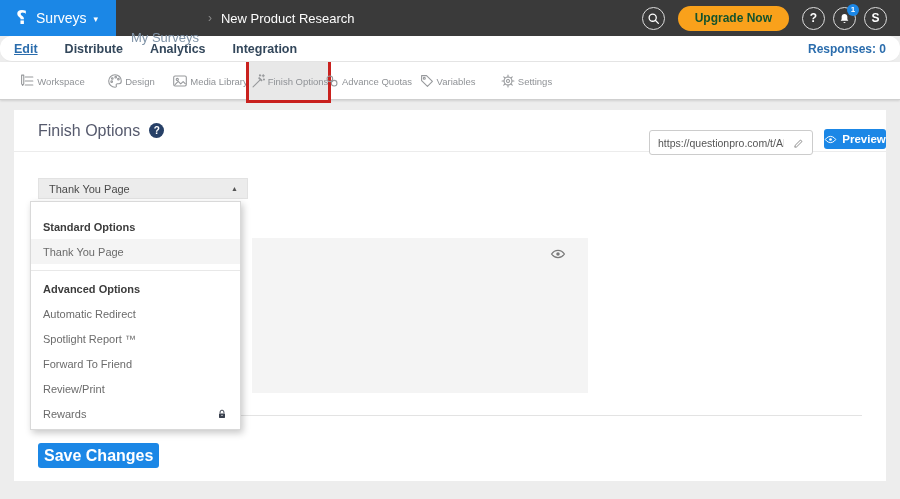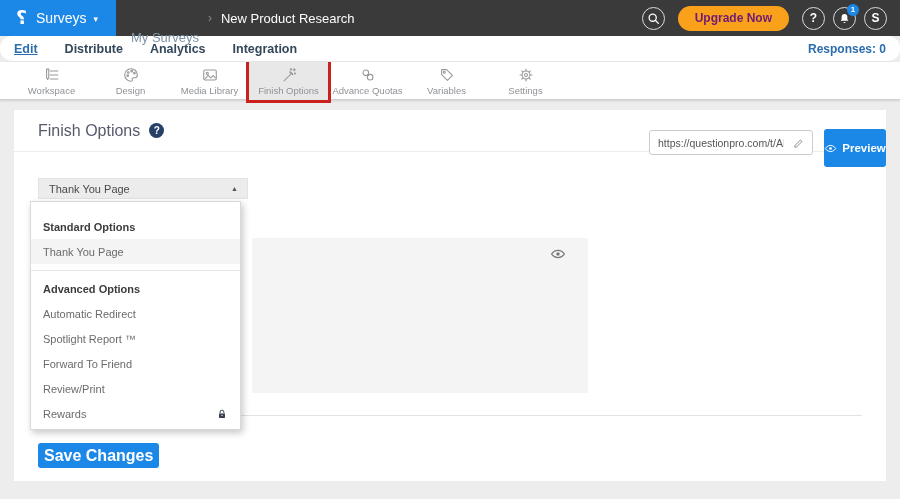--- a/index.html
+++ b/index.html
@@ -11,42 +11,42 @@
   .logo-box { position:absolute; left:0; top:0; width:116px; height:36px; background:#1b87e6; display:flex; align-items:center; padding-left:16px; color:#fff; cursor:pointer; }
   .logo-glyph { font-family:"DejaVu Sans",sans-serif; font-size:19px; font-weight:bold; margin-right:9px; transform:translateY(-1px); }
   .product-label { font-size:14px; }
   .logo-caret { font-size:9px; margin-left:7px; transform:translateY(1px); }
   .breadcrumb { position:absolute; left:131px; top:0; height:36px; display:flex; align-items:center; gap:9px; font-size:13px; }
   .bc-parent { color:#7f93a7; cursor:pointer;margin-top:39px; }
   .bc-sep { color:#8a8a8a; font-size:12px; }
   .bc-current { color:#fdfdfd; }
   .topbar-right { position:absolute; right:13px; top:0; height:36px; display:flex; align-items:center; gap:8px; }
   .circle-btn { width:23px; height:23px; border:1.5px solid #dcdcdc; border-radius:50%; display:flex; align-items:center; justify-content:center; color:#fff; font-size:12px; font-weight:bold; cursor:pointer; position:relative; }
-  .upgrade-btn { background:#f9a11b; color:#701a75; font-size:12px; font-weight:bold; border:none; border-radius:13px; height:25px; padding:0 17px; margin:0 5px; cursor:pointer; }
+  .upgrade-btn { background:#f9a11b; color:#14532d; font-size:12px; font-weight:bold; border:none; border-radius:13px; height:25px; padding:0 17px; margin:0 5px; cursor:pointer; }
   .badge { position:absolute; top:-4px; right:-4px; width:12px; height:12px; background:#1b87e6; border-radius:50%; color:#fff; font-size:8px; font-weight:bold; display:flex; align-items:center; justify-content:center; }
 
   
   .navrow { position:absolute; left:0; top:36px; width:900px; height:26px; background:#fff; border-bottom:1px solid #e4e4e4; display:flex; align-items:center; padding:0 14px; gap:27px; z-index:29;border-radius:12px; }
   .nav-item { font-size:12.5px; font-weight:bold; color:#33475b; cursor:pointer; }
   .nav-item.active { color:#2b6dad; text-decoration:underline; }
   .responses { margin-left:auto; font-size:12px; font-weight:bold; color:#2b6dad; }
 
   
   .toolbar { position:absolute; left:0; top:62px; width:900px; height:38px; background:#fff; border-bottom:1px solid #cfcfcf; box-shadow:0 1px 2px rgba(0,0,0,.12); z-index:28; }
   .tiles { position:absolute; left:12px; top:0; height:38px; display:flex; }
-  .tile { width:79px; height:38px; display:flex; flex-direction:column; align-items:center; justify-content:center; gap:1px; cursor:pointer; }
+  .tile { width:79px; height:38px; display:flex; align-items:center; justify-content:center; gap:1px; cursor:pointer; }
   .tile .t-icon { height:18px; display:flex; align-items:center; justify-content:center; }
   .tile .t-label { font-size:9.5px; color:#8f9296; white-space:nowrap; }
   .tile.active { background:#e8e8e8; outline:3px solid #c9211e; }
   .tile svg { stroke:#97999c; fill:none; stroke-width:1.2; stroke-linecap:round; stroke-linejoin:round; }
   .url-group { position:absolute; left:649px; top:68px; display:flex; align-items:center; }
   .url-box { display:flex; align-items:center; border:1px solid #ccc; border-radius:3px; background:#fff; height:25px; }
   .url-input { border:none; outline:none; width:136px; font-size:10.5px; color:#555; padding:0 2px 0 8px; font-family:inherit; background:transparent; }
   .pencil-btn { width:26px; height:23px; display:flex; align-items:center; justify-content:center; cursor:pointer; }
-  .preview-btn { position:absolute; left:824px; top:67px; width:62px; height:38px; background:#1b87e6; color:#fff; border:none; border-radius:3px; font-size:11.5px; font-weight:bold; display:flex; align-items:center; justify-content:center; gap:5px; cursor:pointer; font-family:inherit; }
+  .preview-btn { position:absolute; left:824px; top:67px; width:62px; height:20px; background:#1b87e6; color:#fff; border:none; border-radius:3px; font-size:11.5px; font-weight:bold; display:flex; align-items:center; justify-content:center; gap:5px; cursor:pointer; font-family:inherit; }
 
   
   .card { position:absolute; left:14px; top:110px; width:872px; height:371px; background:#fff; }
   .card-header { height:42px; border-bottom:1px solid #ececec; display:flex; align-items:center; padding-left:24px; gap:9px; }
   .page-title { font-size:16px; color:#565a6d; }
   .help-icon { width:15px; height:15px; background:#274067; border-radius:50%; color:#fff; font-size:10px; font-weight:bold; display:flex; align-items:center; justify-content:center; cursor:pointer; }
 
   .select { position:absolute; left:24px; top:68px; width:210px; height:21px; background:#ececec; border:1px solid #e2e2e2; display:flex; align-items:center; cursor:pointer; }
   .select-value { font-size:11px; color:#4a4a4a; padding-left:10px; }
   .select-caret { margin-left:auto; padding-right:9px; font-size:7px; color:#555; }

